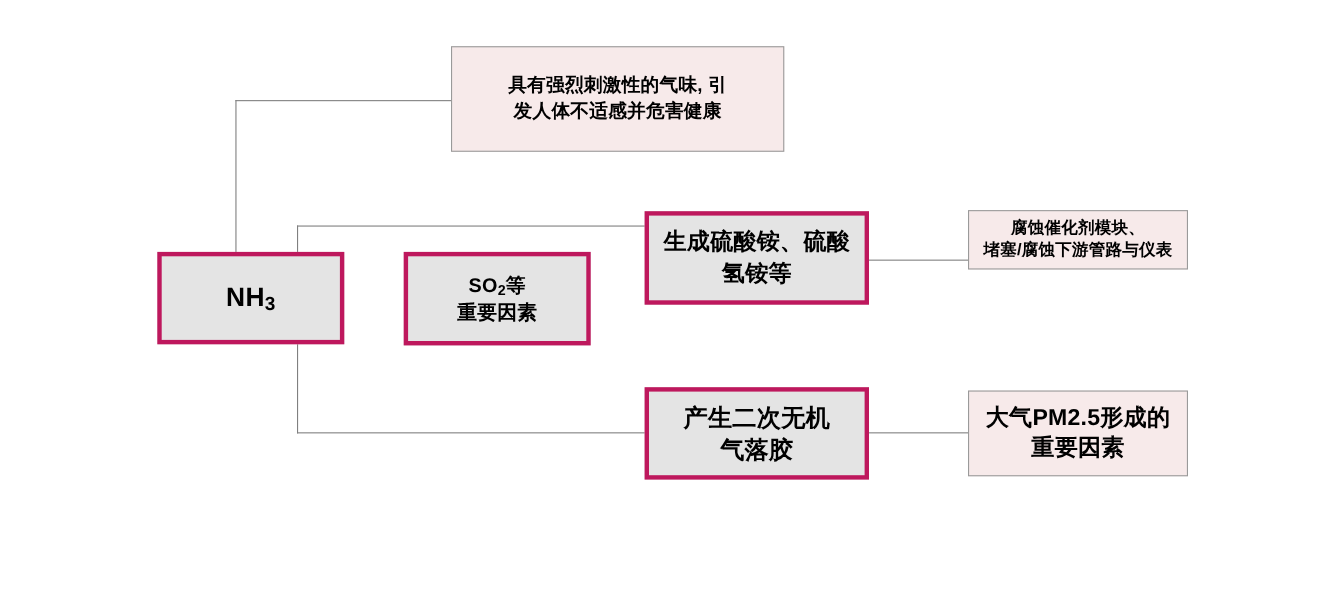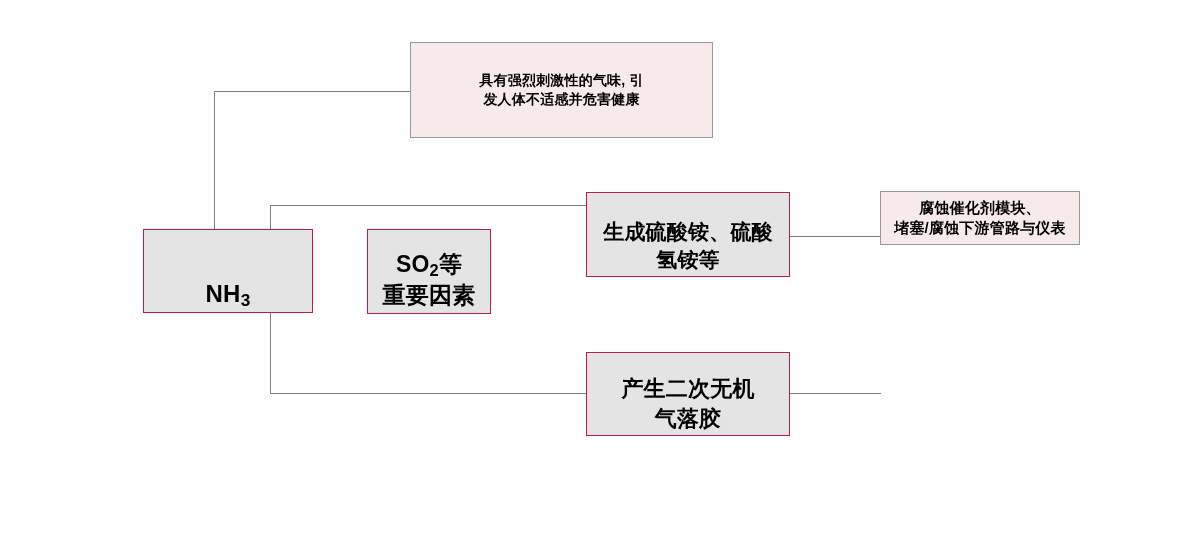--- a/index.html
+++ b/index.html
@@ -26,22 +26,21 @@
     text-align: center;
     font-weight: bold;
     color: #000000;
     line-height: 1.34;
     letter-spacing: 0.2px;
     padding: 2px 6px;
     z-index: 3;
   }
   .node-gray {
     background: #e4e4e4;
-    border: 1px solid #be185d;
-    align-items: flex-end;
+    border: 4px solid #be185d;
   }
   .node-pink {
     background: #f7eaea;
     border: 1px solid #9a9a9a;
   }
   .node .txt {
     white-space: pre-line;
     display: block;
     width: 100%;
   }
@@ -75,39 +74,43 @@
   <div class="conn conn-h" style="left:270px; top:393px; width:317px;"></div>
 
   <div class="conn conn-h" style="left:789px; top:236px; width:92px;"></div>
 
   <div class="conn conn-h" style="left:789px; top:393px; width:92px;"></div>
 
   <div class="node node-gray" style="left:129px; top:229px; width:170px; height:84px; font-size:24px;margin-left:14px;">
     <span class="txt"><span>NH</span><span class="sub">3</span></span>
   </div>
 
-  <div class="node node-pink" style="left:410px; top:42px; width:303px; height:96px; font-size:14px;">
+  <div class="node node-pink" style="left:410px; top:42px; width:303px; height:96px; font-size:17px;">
     <span class="txt">具有强烈刺激性的气味, 引
 发人体不适感并危害健康</span>
   </div>
 
-  <div class="node node-gray" style="left:367px; top:229px; width:124px; height:85px; font-size:23px;">
+  <div class="node node-gray" style="left:367px; top:229px; width:170px; height:85px; font-size:18px;">
     <span class="txt"><span>SO</span><span class="sub">2</span><span>等</span><br><span>重要因素</span></span>
   </div>
 
   <div class="node node-gray" style="left:586px; top:192px; width:204px; height:85px; font-size:21px;">
     <span class="txt">生成硫酸铵、硫酸
 氢铵等</span>
   </div>
 
   <div class="node node-pink" style="left:880px; top:191px; width:200px; height:54px; font-size:15px;">
     <span class="txt">腐蚀催化剂模块、
 堵塞/腐蚀下游管路与仪表</span>
   </div>
 
   <div class="node node-gray" style="left:586px; top:352px; width:204px; height:84px; font-size:22px;">
     <span class="txt">产生二次无机
 气落胶</span>
   </div>
 
+  <div class="node node-pink" style="left:880px; top:355px; width:200px; height:78px; font-size:21px;">
+    <span class="txt">大气PM2.5形成的
+重要因素</span>
+  </div>
 
 
 </div>
 
 </body></html>

